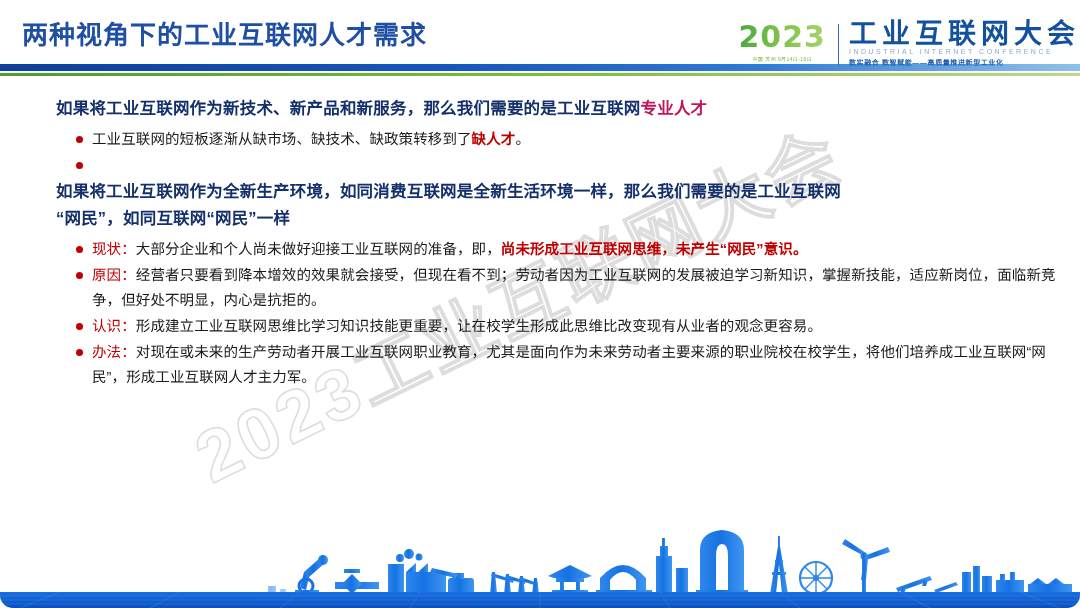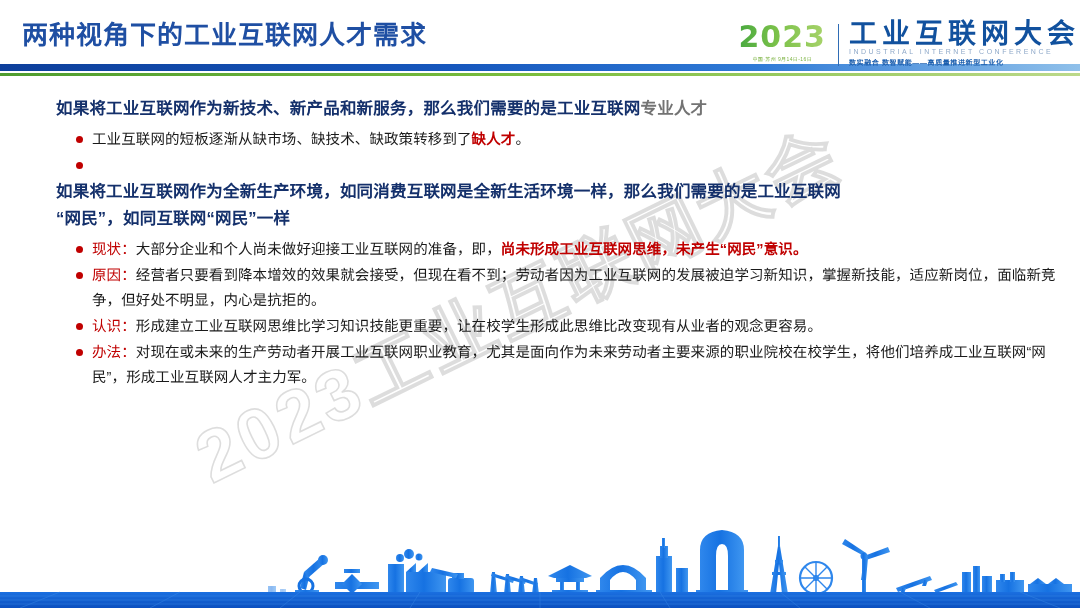--- a/index.html
+++ b/index.html
@@ -3,21 +3,21 @@
 <meta charset="utf-8">
 <title>两种视角下的工业互联网人才需求</title>
 <style>
   html,body{margin:0;padding:0;}
   body{
     width:1080px;height:608px;
     background:#ffffff;
     font-family:"Liberation Sans","DejaVu Sans",sans-serif;
     overflow:hidden;position:relative;
   }
-  #slide{position:absolute;inset:0;width:1080px;height:608px;overflow:hidden;background:#fff;}
+  #slide{position:absolute;inset:0;width:1080px;height:608px;overflow:hidden;background:#fff;border-radius:13px;}
 
   
   .header{position:absolute;left:0;top:0;width:1080px;height:88px;}
   .page-title{
     position:absolute;left:22px;top:14px;
     font-size:26px;font-weight:bold;color:#1f4fa3;
     letter-spacing:1px;white-space:nowrap;
   }
   .rule-wrap{position:absolute;left:0;top:64px;width:1080px;height:16px;}
   .rule-blue{
@@ -66,21 +66,21 @@
   }
 
   
   .content{position:absolute;left:0;top:96px;width:1080px;}
   .block{position:relative;}
 
   .heading{
     color:#14306b;font-weight:bold;font-size:16.5px;line-height:25px;
     margin:0 0 6px 0;padding-left:56px;letter-spacing:0.2px;
   }
-  .heading .hl{color:#737373;}
+  .heading .hl{color:#be185d;}
 
   ul.bullets{list-style:none;margin:0;padding:0;}
   ul.bullets li{
     position:relative;padding-left:92px;
     font-size:14.5px;line-height:25px;color:#1a1a1a;
     margin-bottom:1px;letter-spacing:0.1px;
   }
   ul.bullets li .dot{
     position:absolute;left:76px;top:9px;
     width:7px;height:7px;border-radius:50%;background:#c00000;

